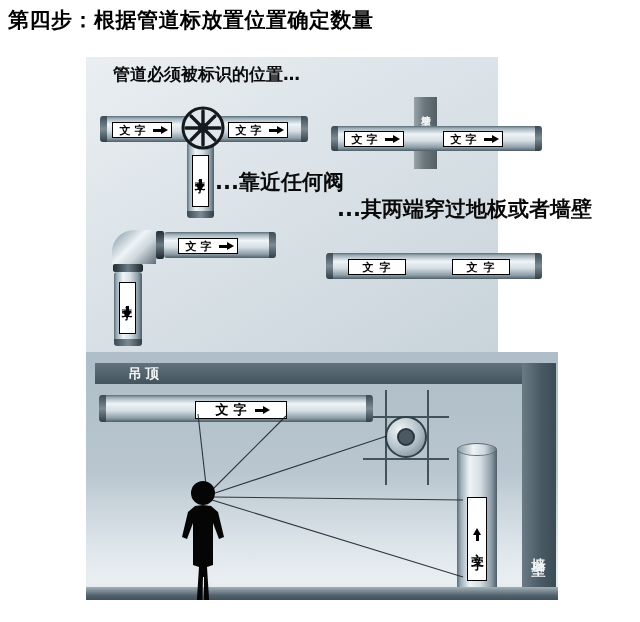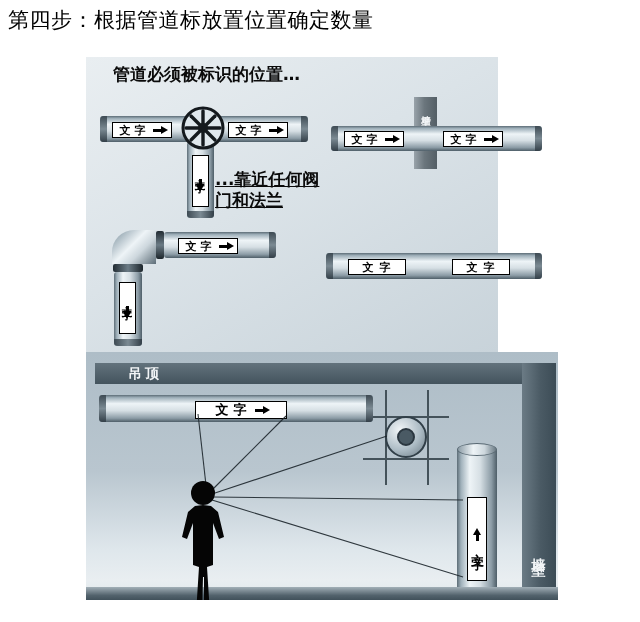--- a/index.html
+++ b/index.html
@@ -3,34 +3,34 @@
 <meta charset="utf-8">
 <style>
   * { margin:0; padding:0; box-sizing:border-box; }
   html,body { background:#fff; }
   body {
     width:640px; height:622px; position:relative; overflow:hidden;
     font-family:"DejaVu Sans","Liberation Sans",sans-serif;
   }
   .title{
     position:absolute; left:8px; top:6px;
-    font-size:21px; font-weight:normal; color:#000; letter-spacing:.5px;
+    font-size:21px; font-weight:bold; color:#000; letter-spacing:.5px;
   }
   .panel{ position:absolute; left:86px; top:57px; width:472px; height:565px; }
   .top-area{
     position:absolute; left:0; top:0; width:412px; height:295px;
     background:linear-gradient(150deg,#e9eef1 0%,#dbe3e8 45%,#c8d3da 100%);
   }
   .heading{
     position:absolute; left:27px; top:6px;
     font-size:17px; font-weight:bold; color:#0a0a0a;
   }
   .caption{
-    position:absolute; font-size:17px; font-weight:bold; color:#0a0a0a;
-    line-height:1.25; white-space:nowrap;text-decoration:underline;
+    position:absolute; font-size:21px; font-weight:bold; color:#0a0a0a;
+    line-height:1.25; white-space:nowrap;
   }
   
   .pipe{
     position:absolute; border-radius:3px;
     background:linear-gradient(to bottom,#5d6d77 0%,#9fb0ba 10%,#eef4f7 32%,#d6dfe4 58%,#8c9ca6 86%,#4e5e68 100%);
   }
   .pipe.v{
     background:linear-gradient(to right,#5d6d77 0%,#9fb0ba 10%,#eef4f7 32%,#d6dfe4 58%,#8c9ca6 86%,#4e5e68 100%);
   }
   .cap-l::before{
@@ -176,36 +176,36 @@
           <line x1="24" y1="24" x2="36" y2="12"></line>
       </g>
       <circle cx="24" cy="24" r="5" fill="#14191d"></circle>
     </svg>
     <div class="marker v" style="left:106px;top:98px;width:17px;height:52px">
       <span class="mtext-v">文字</span>
       <span class="arr-d"></span>
     </div>
     <div class="caption" style="left:129px;top:112px">
       <div>...靠近任何阀</div>
-      <div>门和法兰</div>
     </div>
 
     <div class="wallbar"></div>
     <div class="wallbar-tag">
       <span>墙壁</span>
     </div>
     <div class="pipe h cap-l cap-r" style="left:245px;top:69px;width:211px;height:25px;z-index:2"></div>
     <div class="marker h" style="left:258px;top:74px;width:60px;height:16px">
       <span class="mtext">文字</span>
       <span class="arr-r"></span>
     </div>
     <div class="marker h" style="left:357px;top:74px;width:60px;height:16px">
       <span class="mtext">文字</span>
       <span class="arr-r"></span>
     </div>
+    <div class="caption" style="left:251px;top:139px">...其两端穿过地板或者墙壁</div>
 
     <div class="elbow-corner"></div>
     <div class="flange" style="left:70px;top:174px;width:8px;height:28px"></div>
     <div class="pipe h cap-r" style="left:78px;top:175px;width:112px;height:26px"></div>
     <div class="marker h" style="left:92px;top:181px;width:60px;height:16px">
       <span class="mtext">文字</span>
       <span class="arr-r"></span>
     </div>
     <div class="flange v" style="left:27px;top:207px;width:30px;height:8px"></div>
     <div class="pipe v cap-b" style="left:28px;top:215px;width:28px;height:74px"></div>

